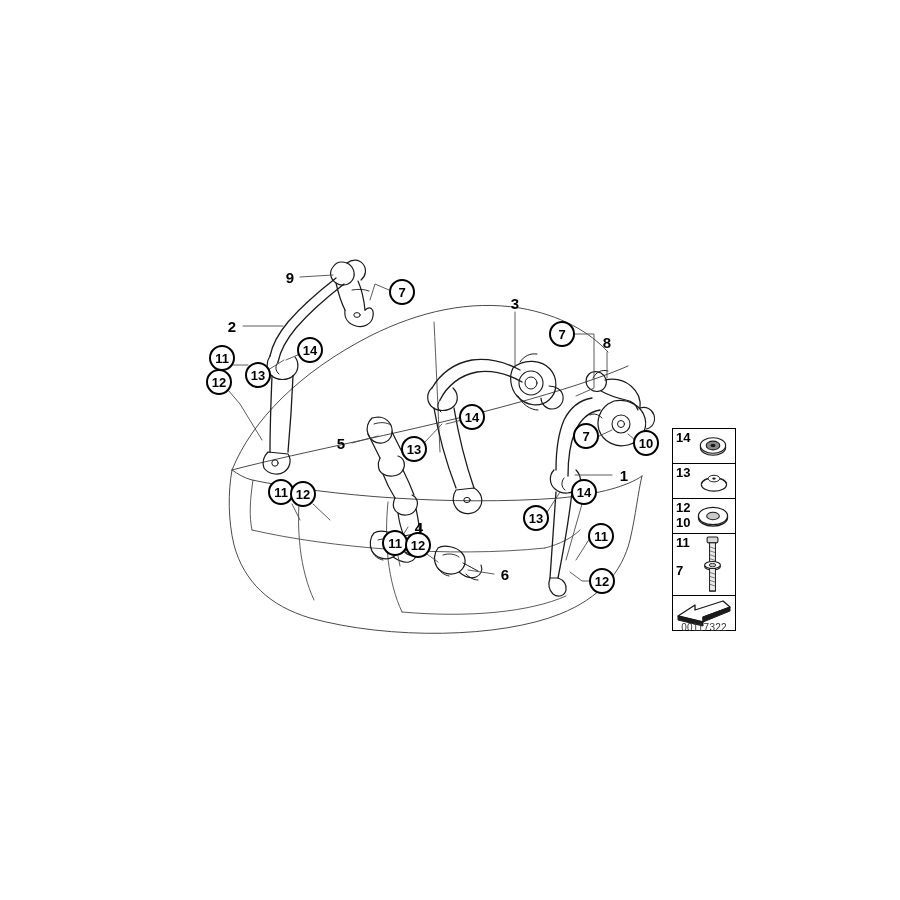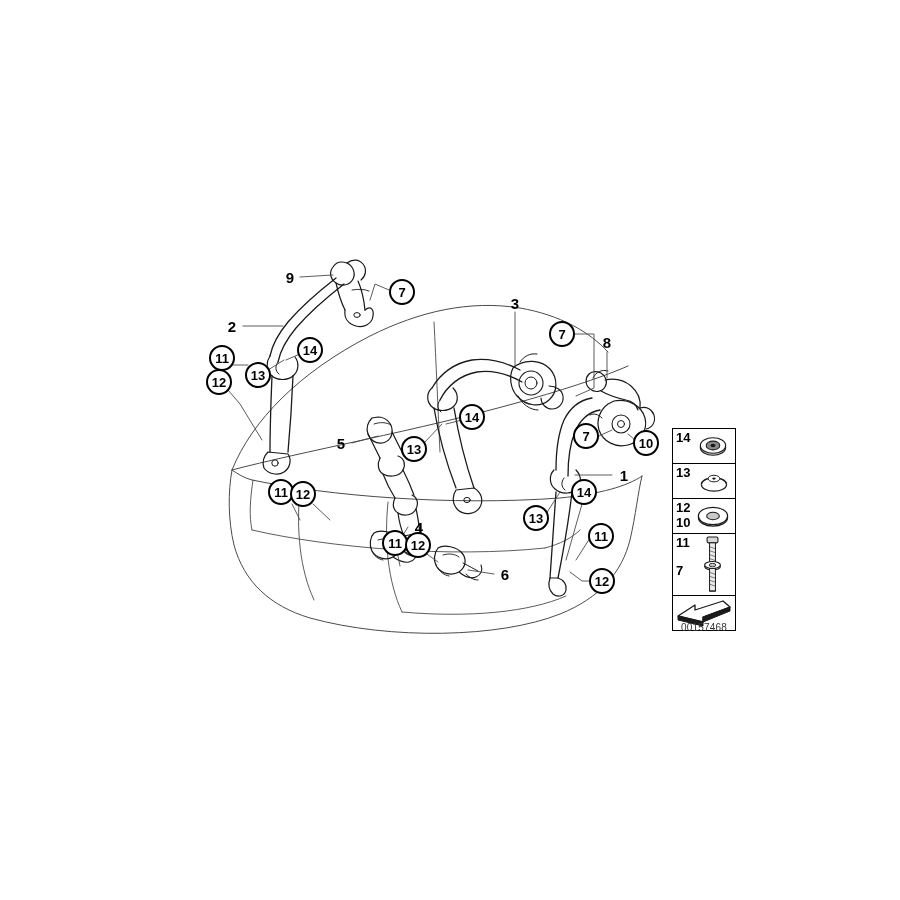--- a/index.html
+++ b/index.html
@@ -396,15 +396,15 @@
         <svg viewBox="0 0 62 34">
           <path d="M5 20 L 22 9 L 22 14 L 50 5 L 57 11 L 30 21 L 30 26 Z" fill="#ffffff" stroke="#1a1a1a" stroke-width="1.3" stroke-linejoin="round"></path>
           <path d="M5 20 L 30 26 L 30 30 L 5 24 Z" fill="#1a1a1a" stroke="#1a1a1a" stroke-width="1"></path>
           <path d="M30 21 L 57 11 L 57 15 L 30 26 Z" fill="#1a1a1a" stroke="#1a1a1a" stroke-width="1"></path>
         </svg>
       </span>
     </div>
 
   </div>
 
-  <div id="legend-caption">00157468</div>
+  <div id="legend-caption">00117322</div>
 
 </div>
 
 </body></html>

